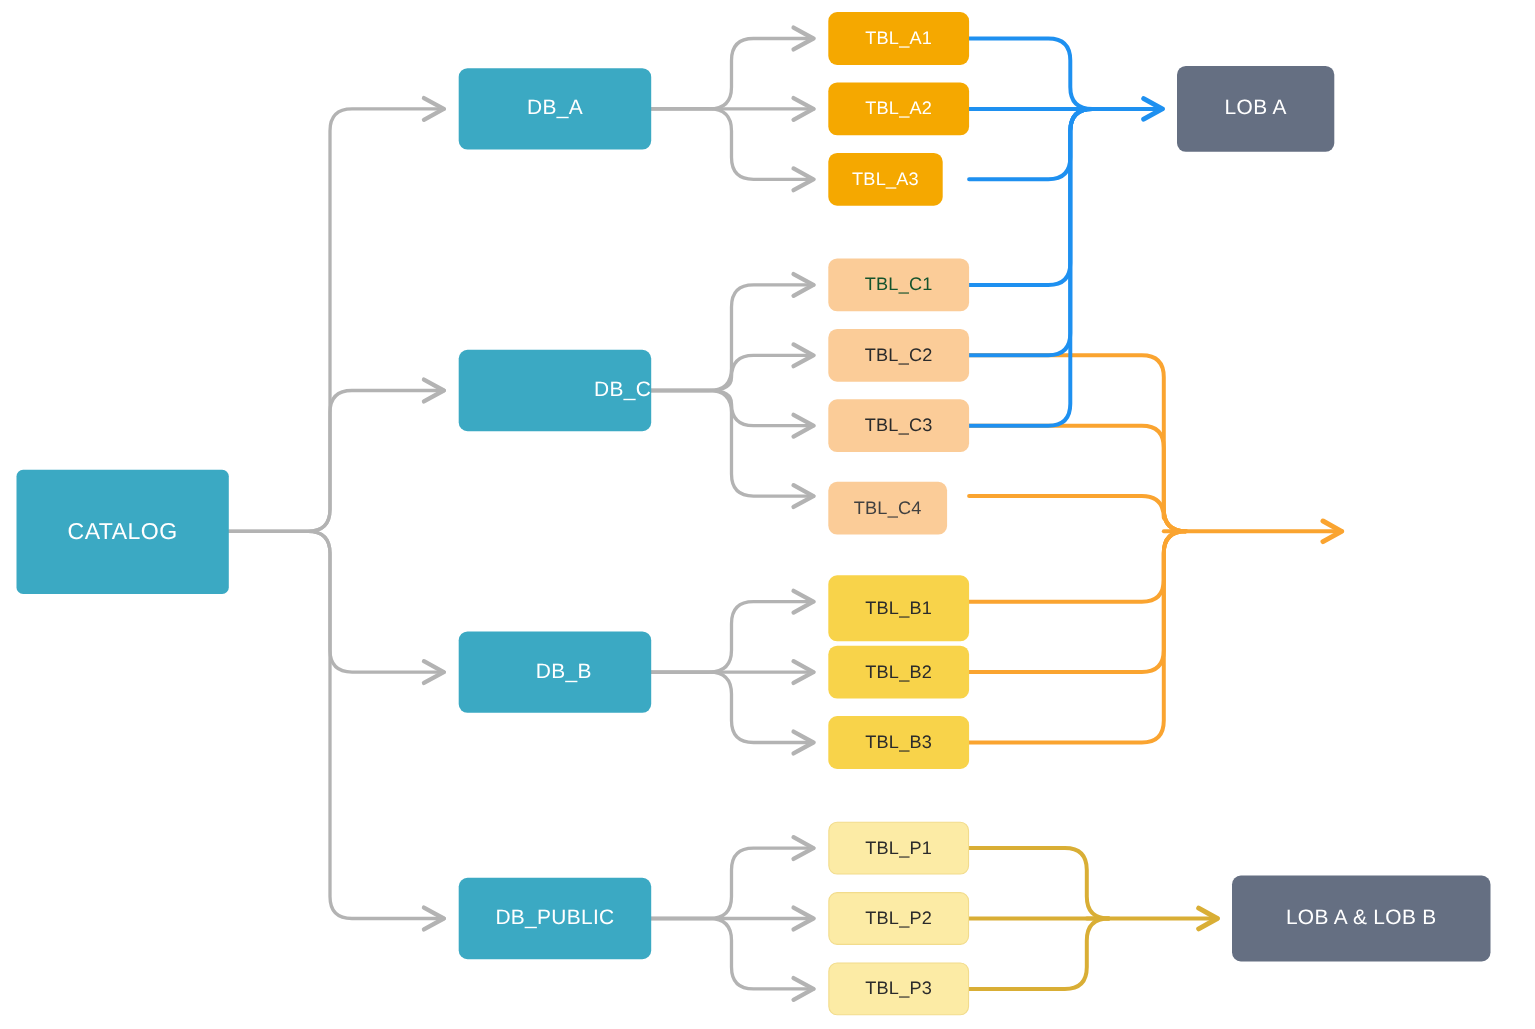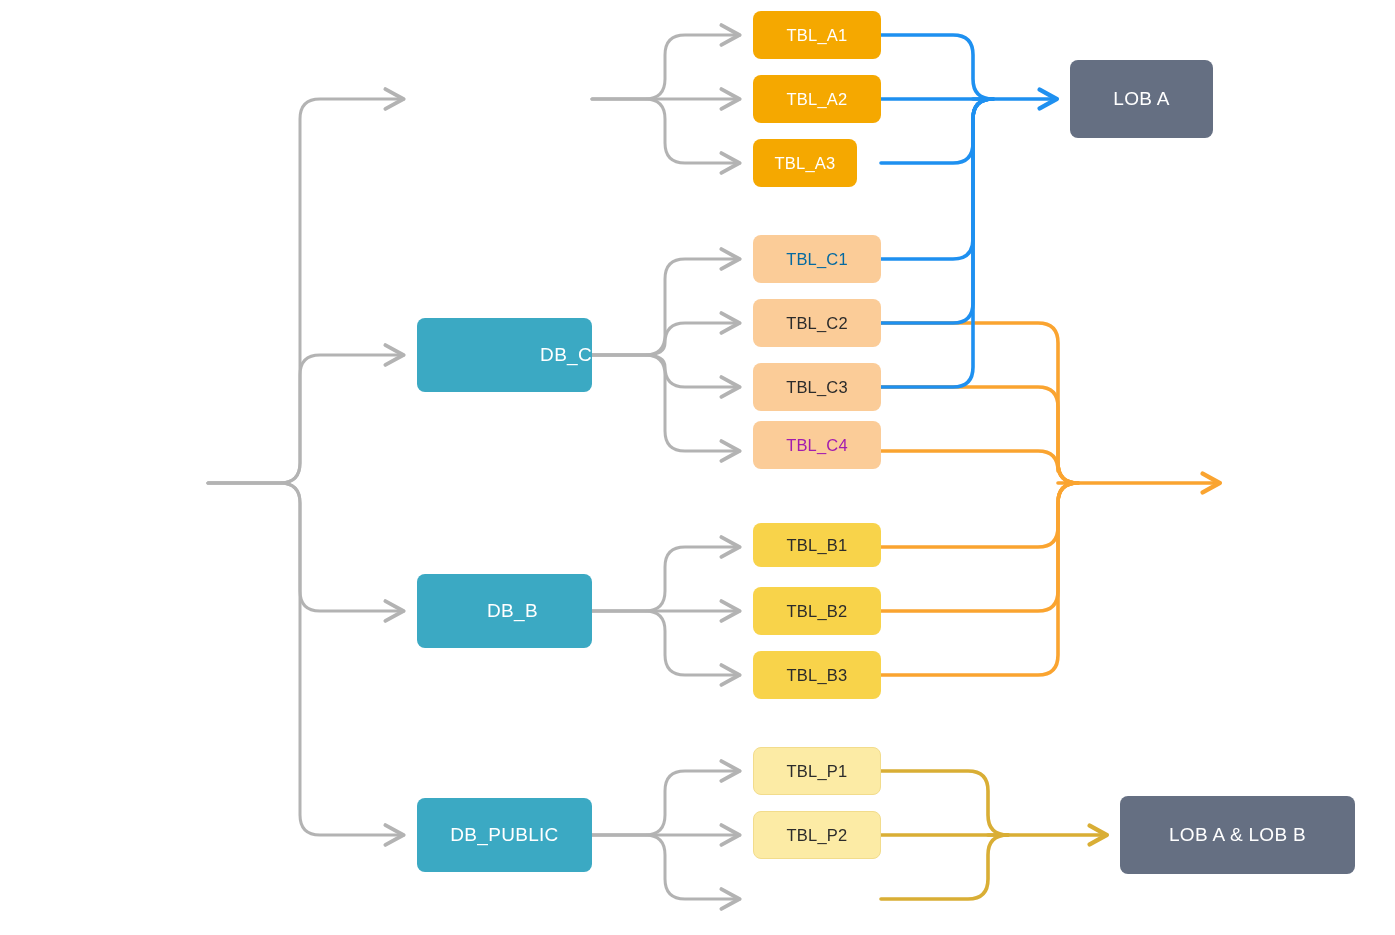--- a/index.html
+++ b/index.html
@@ -117,70 +117,79 @@
     </g>
 
     <g fill="none" stroke="#D9AE35" stroke-width="3.6" stroke-linecap="round" stroke-linejoin="round">
       <path d="M881,771 L968,771 Q988,771 988,791 L988,815 Q988,835 1008,835"></path>
       <path d="M881,835 L1008,835"></path>
       <path d="M881,899 L968,899 Q988,899 988,879 L988,855 Q988,835 1008,835"></path>
       <path d="M988,835 L1107,835" marker-end="url(#arrow-gold)"></path>
     </g>
   </svg>
 
+  <div class="node node-catalog" style="left:15px;top:427px;width:193px;height:113px;background:#3BA9C3;color:#FFFFFF;">
+    <span>CATALOG</span>
+  </div>
 
+  <div class="node node-db" style="left:417px;top:62px;width:175px;height:74px;background:#3BA9C3;color:#FFFFFF;">
+    <span>DB_A</span>
+  </div>
   <div class="node node-db" style="left:417px;top:318px;width:175px;height:74px;background:#3BA9C3;color:#FFFFFF;justify-content:flex-end;">
     <span>DB_C</span>
   </div>
   <div class="node node-db" style="left:417px;top:574px;width:175px;height:74px;background:#3BA9C3;color:#FFFFFF;padding-left:16px;">
     <span>DB_B</span>
   </div>
   <div class="node node-db" style="left:417px;top:798px;width:175px;height:74px;background:#3BA9C3;color:#FFFFFF;">
     <span>DB_PUBLIC</span>
   </div>
 
   <div class="node node-tbl" style="left:753px;top:11px;width:128px;height:48px;background:#F5A800;color:#FFFFFF;">
     <span>TBL_A1</span>
   </div>
   <div class="node node-tbl" style="left:753px;top:75px;width:128px;height:48px;background:#F5A800;color:#FFFFFF;">
     <span>TBL_A2</span>
   </div>
   <div class="node node-tbl" style="left:753px;top:139px;width:104px;height:48px;background:#F5A800;color:#FFFFFF;">
     <span>TBL_A3</span>
   </div>
 
-  <div class="node node-tbl" style="left:753px;top:235px;width:128px;height:48px;background:#FBCC98;color:#0369a1;">
+  <div class="node node-tbl" style="left:753px;top:235px;width:128px;height:48px;background:#FBCC98;color:#14532d;">
     <span>TBL_C1</span>
   </div>
   <div class="node node-tbl" style="left:753px;top:299px;width:128px;height:48px;background:#FBCC98;color:#2B2B2B;">
     <span>TBL_C2</span>
   </div>
   <div class="node node-tbl" style="left:753px;top:363px;width:128px;height:48px;background:#FBCC98;color:#2B2B2B;">
     <span>TBL_C3</span>
   </div>
-  <div class="node node-tbl" style="left:753px;top:421px;width:128px;height:48px;background:#FBCC98;color:#a21caf;">
+  <div class="node node-tbl" style="left:753px;top:438px;width:108px;height:48px;background:#FBCC98;color:#404040;">
     <span>TBL_C4</span>
   </div>
 
-  <div class="node node-tbl" style="left:753px;top:523px;width:128px;height:44px;background:#F8D34A;color:#2B2B2B;">
+  <div class="node node-tbl" style="left:753px;top:523px;width:128px;height:60px;background:#F8D34A;color:#2B2B2B;">
     <span>TBL_B1</span>
   </div>
   <div class="node node-tbl" style="left:753px;top:587px;width:128px;height:48px;background:#F8D34A;color:#2B2B2B;">
     <span>TBL_B2</span>
   </div>
   <div class="node node-tbl" style="left:753px;top:651px;width:128px;height:48px;background:#F8D34A;color:#2B2B2B;">
     <span>TBL_B3</span>
   </div>
 
   <div class="node node-tbl" style="left:753px;top:747px;width:128px;height:48px;background:#FCEBA5;color:#2B2B2B;border:1.5px solid #F2DC8C;">
     <span>TBL_P1</span>
   </div>
   <div class="node node-tbl" style="left:753px;top:811px;width:128px;height:48px;background:#FCEBA5;color:#2B2B2B;border:1.5px solid #F2DC8C;">
     <span>TBL_P2</span>
   </div>
+  <div class="node node-tbl" style="left:753px;top:875px;width:128px;height:48px;background:#FCEBA5;color:#2B2B2B;border:1.5px solid #F2DC8C;">
+    <span>TBL_P3</span>
+  </div>
 
   <div class="node node-lob" style="left:1070px;top:60px;width:143px;height:78px;background:#656F82;color:#FFFFFF;">
     <span>LOB A</span>
   </div>
   <div class="node node-lob" style="left:1120px;top:796px;width:235px;height:78px;background:#656F82;color:#FFFFFF;">
     <span>LOB A &amp; LOB B</span>
   </div>
 
 </div>
 

